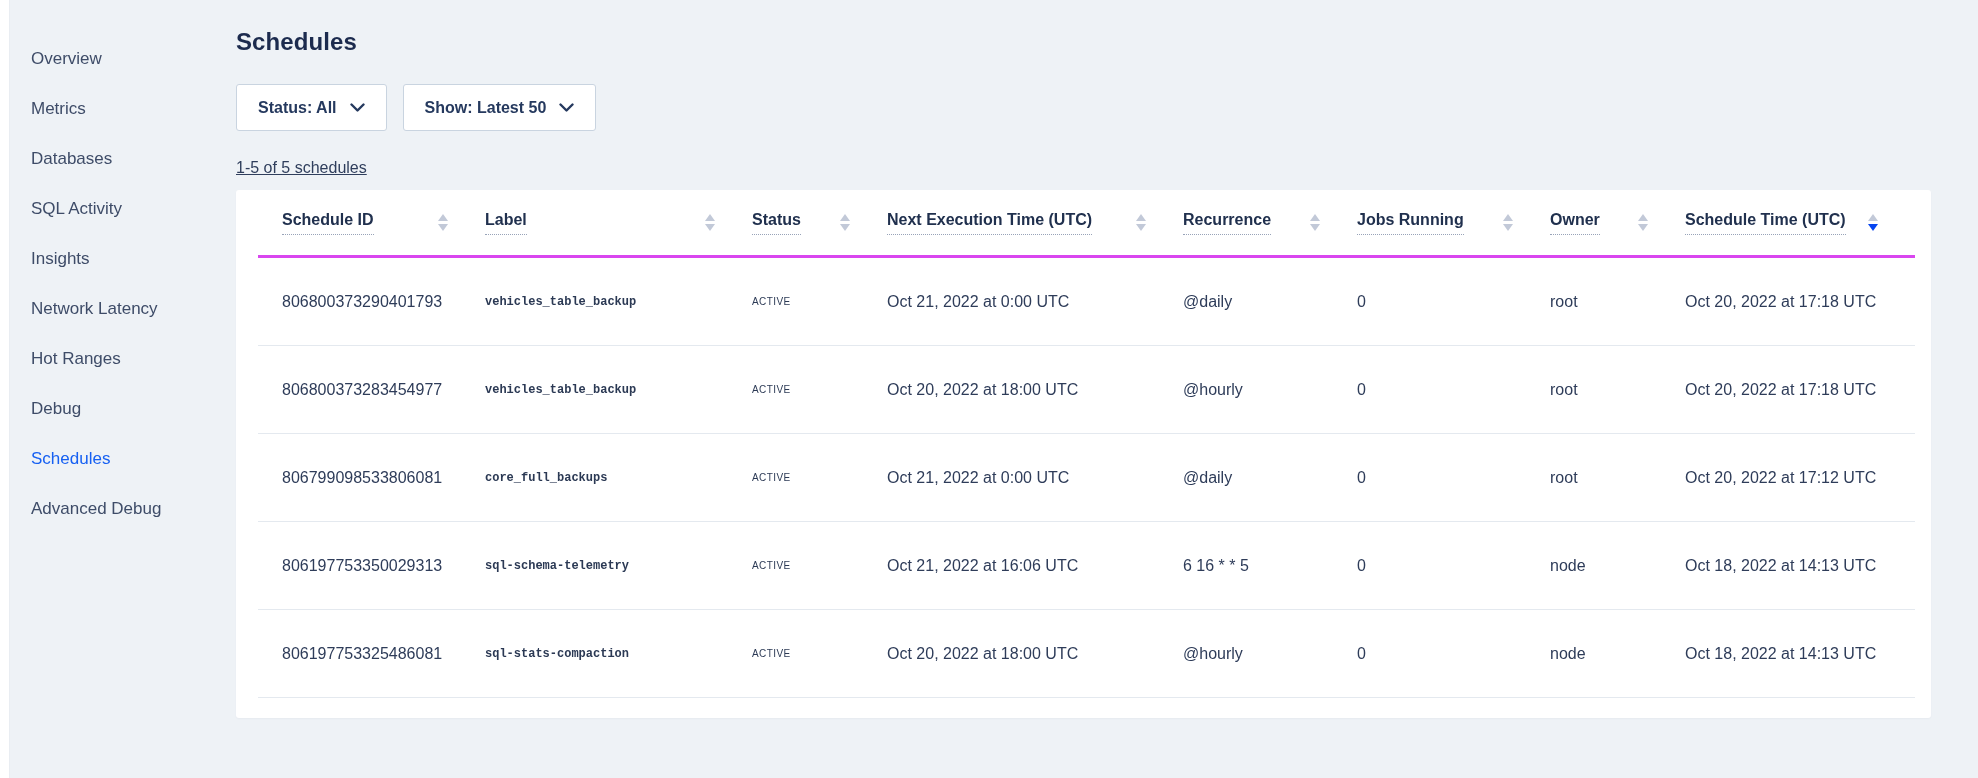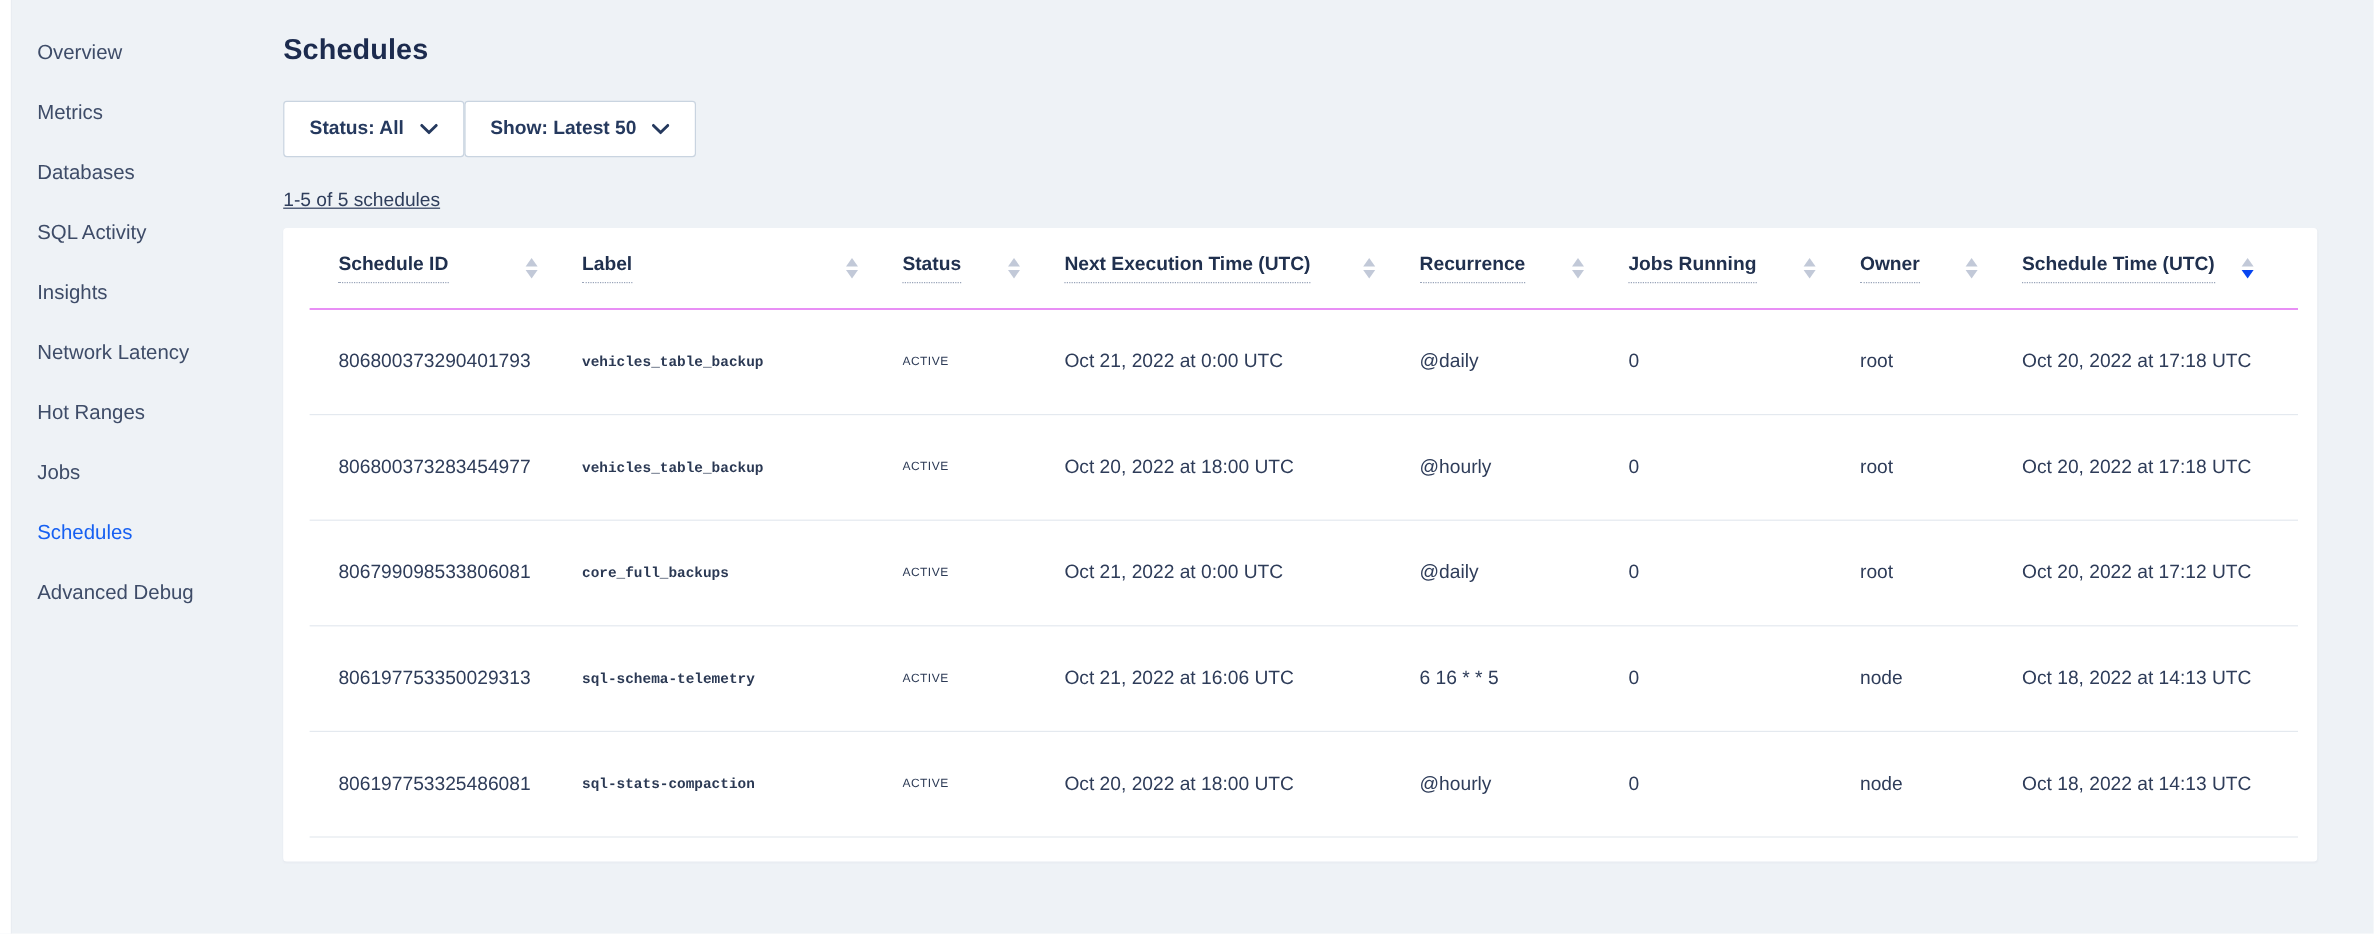--- a/index.html
+++ b/index.html
@@ -9,55 +9,55 @@
     background:#eef2f6;
     font-family:"Liberation Sans", sans-serif;
     color:#223150;
     overflow:hidden;
   }
   .edge-strip {
     position:absolute; left:0; top:0; width:10px; height:778px;
     background:#ffffff; border-right:1px solid #e9edf2;
   }
   
-  .sidebar { position:absolute; left:31px; top:19px; width:200px; }
+  .sidebar { position:absolute; left:31px; top:34px; width:200px; }
   .sb-item {
     height:50px; line-height:50px;
     font-size:17px; color:#3e4c68; cursor:pointer;
     white-space:nowrap;
   }
   .sb-item.active .sb-label { color:#1660f2; }
   
   .main { position:absolute; left:236px; top:0; width:1695px; }
   .page-title {
     margin-top:27px; font-size:24px; line-height:30px;
     font-weight:700; color:#1c2b4e; letter-spacing:0.1px;
   }
-  .filters { margin-top:27px; display:flex; }
+  .filters { margin-top:27px; display:flex; gap:16px; }
   .dropdown-btn {
     height:47px; display:inline-flex; align-items:center;
     padding:0 21px; background:#ffffff;
     border:1px solid #c9d4e0; border-radius:3px;
     font-size:16px; font-weight:700; color:#25395e; cursor:pointer;
   }
   .dropdown-btn .chev { margin-left:13px; display:inline-flex; color:#25395e; }
   .count-text { margin-top:26px; font-size:16px; line-height:22px; color:#2f3e5c;text-decoration:underline; }
   
   .card {
     margin-top:11px; width:1695px; height:528px;
     background:#ffffff; border-radius:3px;
     box-shadow:0 1px 2px rgba(40,60,90,0.04);
   }
   .table-inner { margin:0 16px 0 22px; }
   .grid {
     display:grid;
     grid-template-columns:203px 267px 135px 296px 174px 193px 135px 1fr;
     padding-left:24px; align-items:center;
   }
-  .t-header { height:68px; border-bottom:1px solid #d946ef; }
+  .t-header { height:68px; border-bottom:3px solid #d946ef; }
   .h-cell {
     display:flex; align-items:center; justify-content:space-between;
     padding-right:37px; cursor:pointer; min-width:0;
   }
   .h-label {
     font-size:16px; font-weight:700; color:#20304e;
     border-bottom:1px dotted #98a3b8; padding-bottom:5px;
     white-space:nowrap;
   }
   .sort-icon { display:flex; flex-direction:column; gap:3px; flex:none; margin-left:8px; }
@@ -98,21 +98,21 @@
     <div class="sb-item">
     <span class="sb-label">Insights</span>
   </div>
     <div class="sb-item">
     <span class="sb-label">Network Latency</span>
   </div>
     <div class="sb-item">
     <span class="sb-label">Hot Ranges</span>
   </div>
     <div class="sb-item">
-    <span class="sb-label">Jobs</span>
+    <span class="sb-label">Debug</span>
   </div>
     <div class="sb-item active">
     <span class="sb-label">Schedules</span>
   </div>
     <div class="sb-item">
     <span class="sb-label">Advanced Debug</span>
   </div>
   </nav>
 
 <div class="main">

